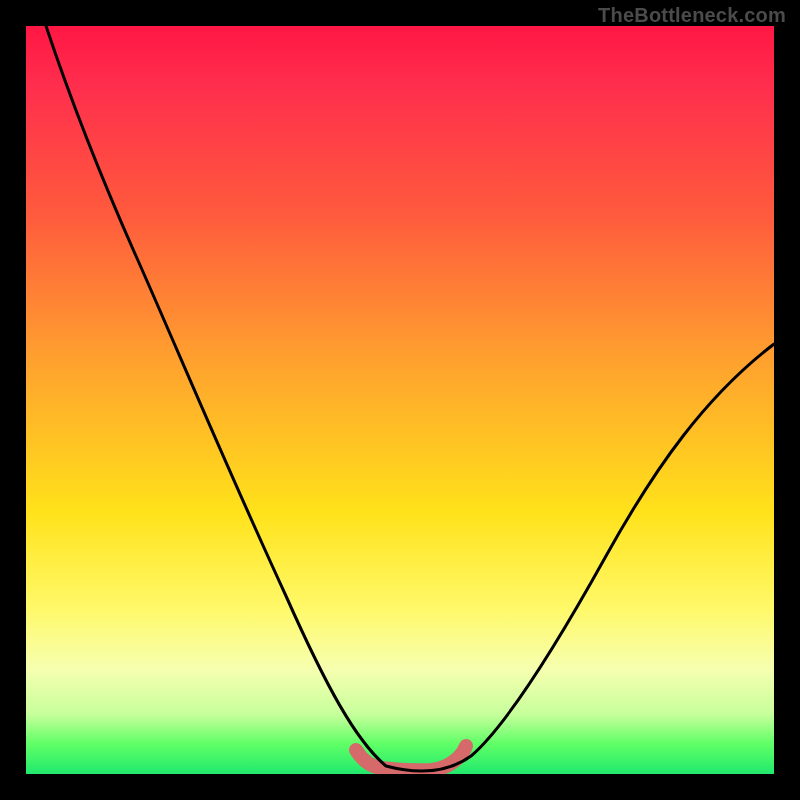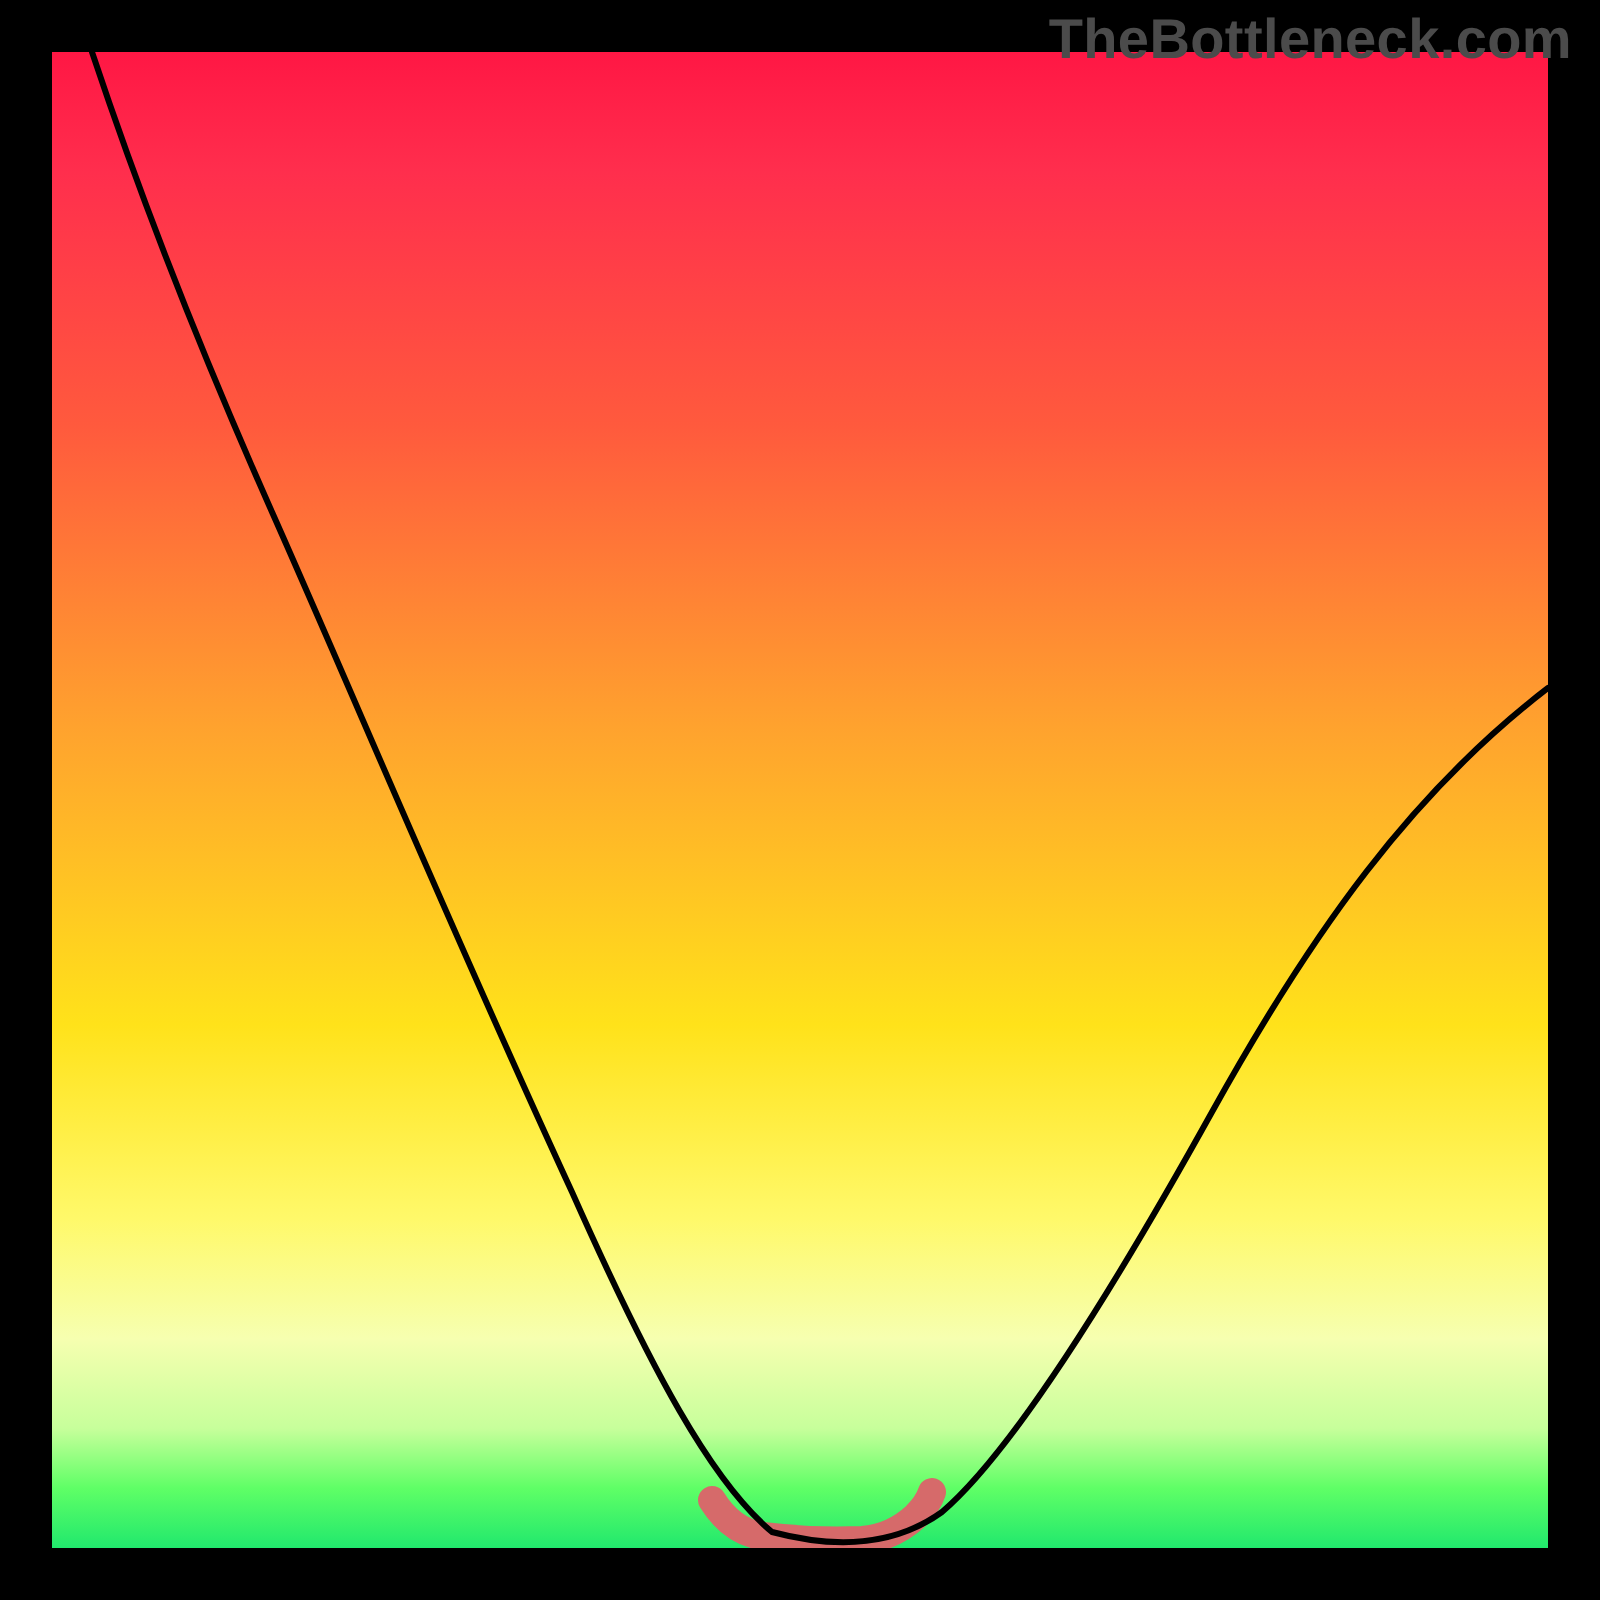--- a/index.html
+++ b/index.html
@@ -15,21 +15,21 @@
     position: relative;
     width: 800px;
     height: 800px;
     background: #000;
   }
   .watermark {
     position: absolute;
     top: 4px;
     right: 14px;
     color: #4b4b4b;
-    font-size: 28px;
+    font-size: 20px;
     font-weight: 600;
     letter-spacing: 0.2px;
     z-index: 20;
   }
   .plot {
     position: absolute;
     left: 26px;
     top: 26px;
     width: 748px;
     height: 748px;

